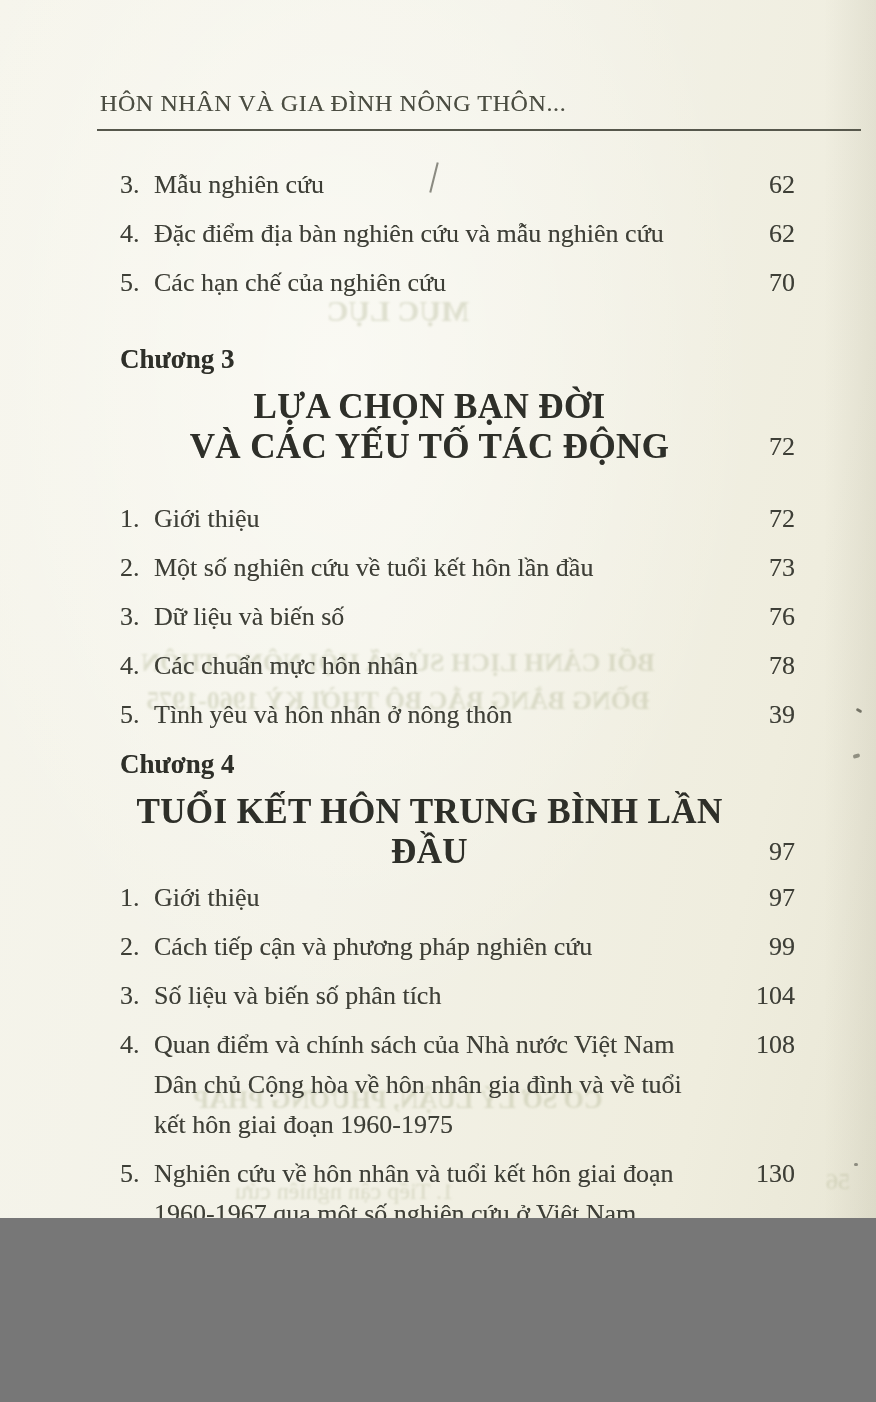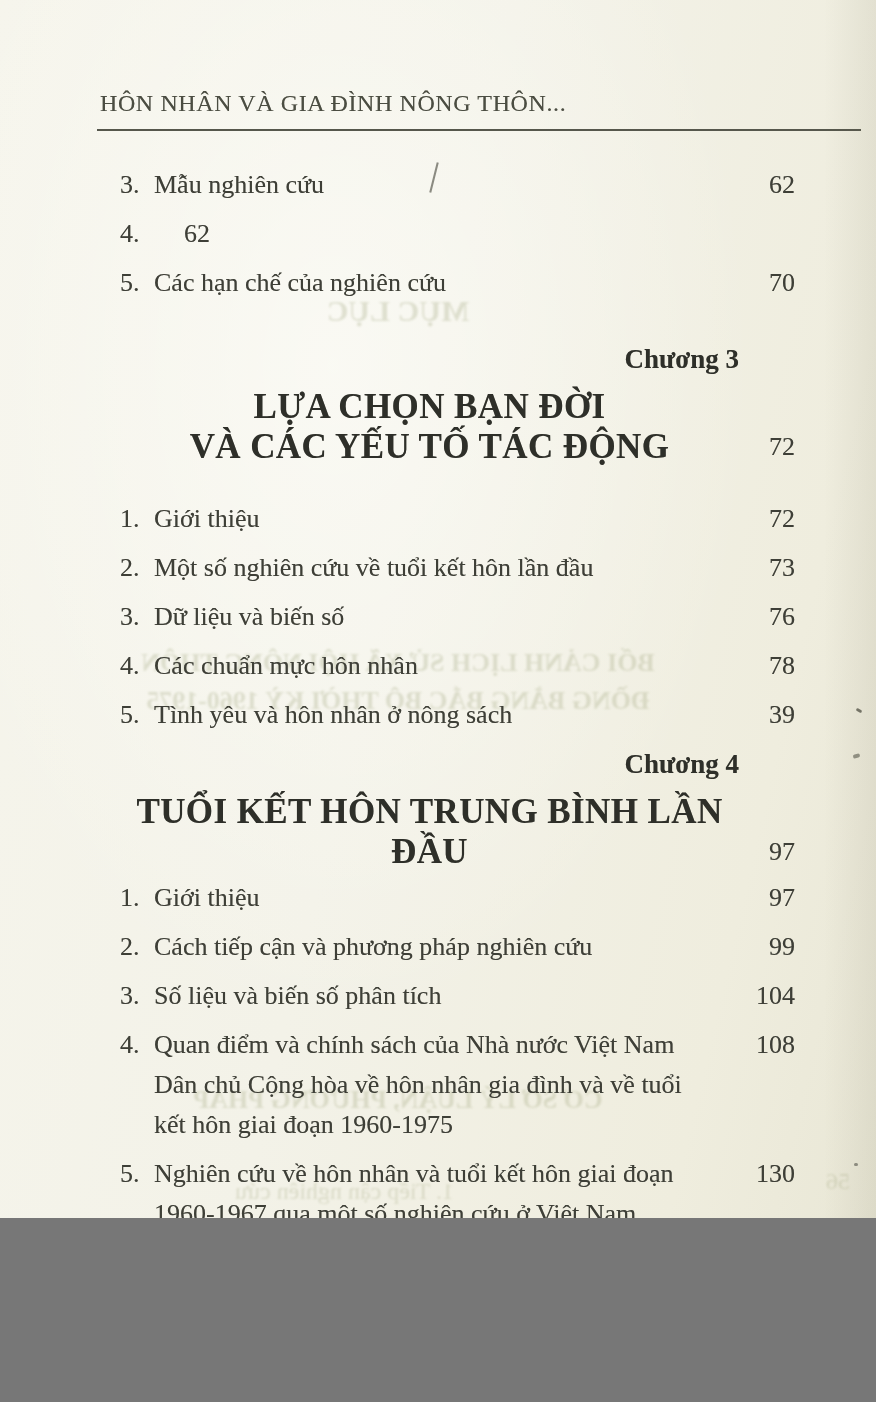--- a/index.html
+++ b/index.html
@@ -24,21 +24,21 @@
   .header-rule{position:absolute;left:97px;right:15px;top:129px;height:2px;background:#56574c;}
   .content{position:absolute;left:120px;right:81px;top:165px;}
   .toc-row{display:flex;margin-bottom:9px;}
   .toc-num{flex:none;width:34px;}
   .toc-text{flex:1;white-space:pre-line;}
   .toc-page{flex:none;width:56px;text-align:right;}
   .toc-num,.toc-text,.toc-page{
     font-size:26px;line-height:40px;
     text-shadow:0 0 .5px rgba(62,63,55,.4);
   }
-  .chapter-label{text-align:right;font-weight:bold;font-size:27px;color:#2e2f29;}
+  .chapter-label{text-align:left;font-weight:bold;font-size:27px;color:#2e2f29;}
   .chapter-title{text-align:center;font-weight:bold;font-size:35px;letter-spacing:.4px;color:#2e2f29;}
   .title-row{align-items:flex-end;}
   .footer-page-number{position:absolute;left:118px;top:1296px;font-size:25px;color:#3e3f37;}
   
   .ghost-layer{position:absolute;inset:0;opacity:.55;pointer-events:none;}
   .ghost-line{
     position:absolute;color:rgba(143,149,103,.45);
     filter:blur(1.3px);transform:scaleX(-1);
     font-weight:bold;white-space:nowrap;
   }
@@ -79,20 +79,21 @@
   <div class="header-rule" style="background: rgb(86, 87, 76);"></div>
 
   <div class="content">
       <div class="toc-row">
         <span class="toc-num">3.</span>
         <span class="toc-text">Mẫu nghiên cứu</span>
         <span class="toc-page">62</span>
       </div>
       <div class="toc-row">
         <span class="toc-num">4.</span>
+        <span class="toc-text">Đặc điểm địa bàn nghiên cứu và mẫu nghiên cứu</span>
         <span class="toc-page">62</span>
       </div>
       <div class="toc-row">
         <span class="toc-num">5.</span>
         <span class="toc-text">Các hạn chế của nghiên cứu</span>
         <span class="toc-page">70</span>
       </div>
       <div class="toc-row" style="margin-top: 36px; margin-bottom: 8px;">
         <span class="toc-text chapter-label" style="color: rgb(46, 47, 41);">Chương 3</span>
         <span class="toc-page"></span>
@@ -117,21 +118,21 @@
         <span class="toc-text">Dữ liệu và biến số</span>
         <span class="toc-page">76</span>
       </div>
       <div class="toc-row">
         <span class="toc-num">4.</span>
         <span class="toc-text">Các chuẩn mực hôn nhân</span>
         <span class="toc-page">78</span>
       </div>
       <div class="toc-row">
         <span class="toc-num">5.</span>
-        <span class="toc-text">Tình yêu và hôn nhân ở nông sách</span>
+        <span class="toc-text">Tình yêu và hôn nhân ở nông thôn</span>
         <span class="toc-page">39</span>
       </div>
       <div class="toc-row" style="margin-bottom: 8px;">
         <span class="toc-text chapter-label" style="color: rgb(46, 47, 41);">Chương 4</span>
         <span class="toc-page"></span>
       </div>
       <div class="toc-row title-row" style="margin-bottom: 6px; align-items: flex-end;">
         <span class="toc-text chapter-title" style="color: rgb(46, 47, 41);">TUỔI KẾT HÔN TRUNG BÌNH LẦN ĐẦU</span>
         <span class="toc-page">97</span>
       </div>

